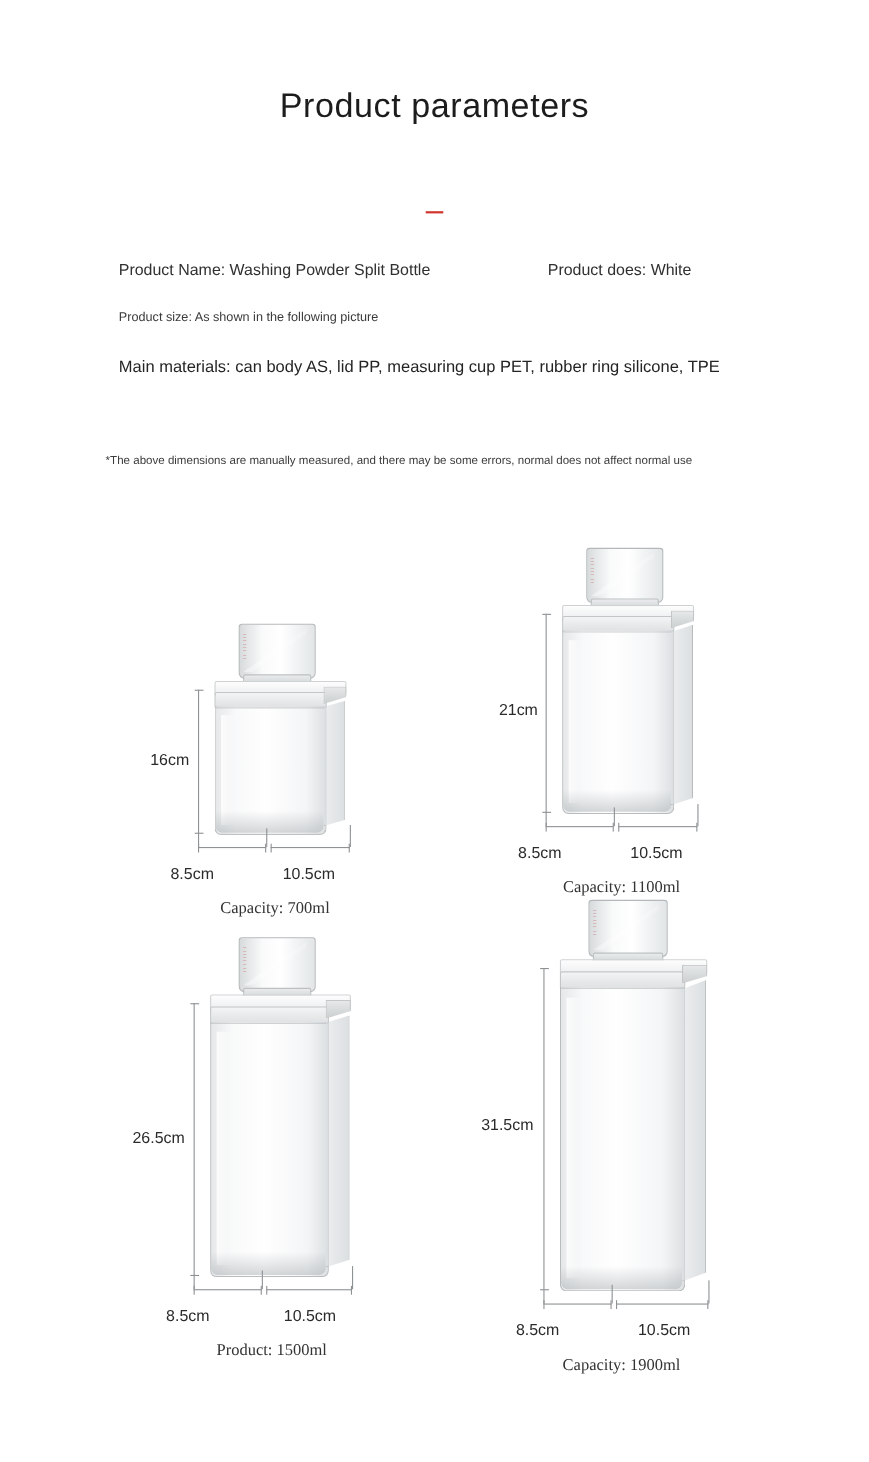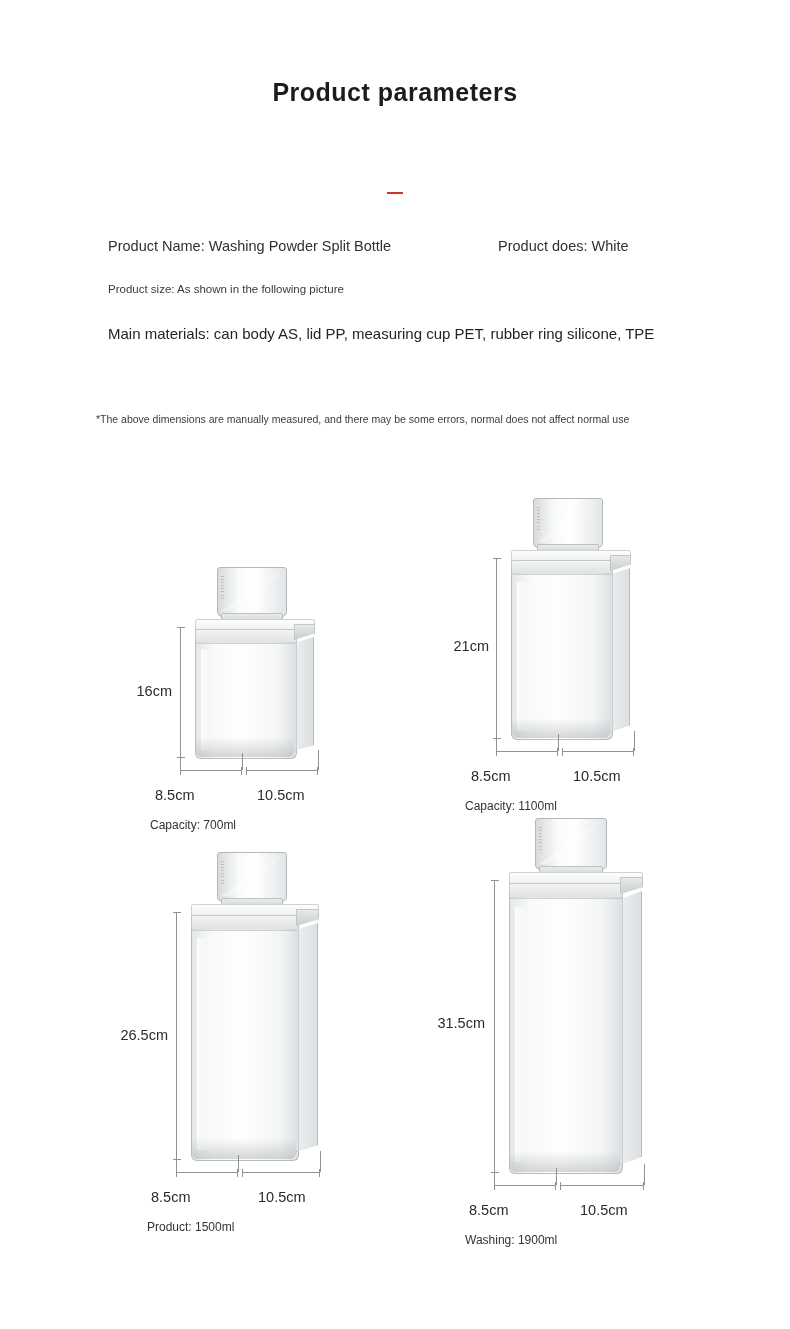--- a/index.html
+++ b/index.html
@@ -15,22 +15,22 @@
     color: #222222;
     overflow: hidden;
   }
 
   .page-title {
     position: absolute;
     top: 78px;
     left: 0;
     width: 790px;
     text-align: center;
-    font-size: 25px;
-    font-weight: 700;
+    font-size: 31px;
+    font-weight: 400;
     letter-spacing: 0.5px;
     color: #1c1c1c;
   }
 
   .title-rule {
     position: absolute;
     top: 192px;
     left: 395px;
     width: 16px;
     height: 2px;
@@ -245,24 +245,25 @@
   }
   .label-v {
     position: absolute;
     font-size: 14.5px;
     color: #2b2b2b;
     white-space: nowrap;
     text-align: right;
   }
   .label-cap {
     position: absolute;
-    font-size: 12px;
+    font-size: 15px;
     color: #333333;
     white-space: nowrap;
-    text-align: left;
+    text-align: center;
+    font-family: Liberation Serif, serif;
   }
 </style>
 </head>
 <body>
 
 <div class="page-title">Product parameters</div>
 <div class="title-rule"></div>
 
 <div class="spec-block">
   <div class="spec-row">
@@ -428,16 +429,16 @@
       <div class="dim-h" style="left:69px; top:370px; width:62px;"></div>
       <div class="dim-h" style="left:135px; top:370px; width:84px;"></div>
       <div class="dim-tick" style="left:69px; top:358px; height:12px;"></div>
       <div class="dim-tick" style="left:131px; top:353px; height:17px;"></div>
       <div class="dim-tick" style="left:219px; top:349px; height:21px;"></div>
     </div>
 
     <div class="label-v" style="left:-18px; top:200px; width:78px;">31.5cm</div>
     <div class="label-h" style="left:44px; top:387px;">8.5cm</div>
     <div class="label-h" style="left:155px; top:387px;">10.5cm</div>
-    <div class="label-cap" style="left:40px; top:418px; width:200px;">Washing: 1900ml</div>
+    <div class="label-cap" style="left:40px; top:418px; width:200px;">Capacity: 1900ml</div>
   </div>
 
 </div>
 
 </body></html>

